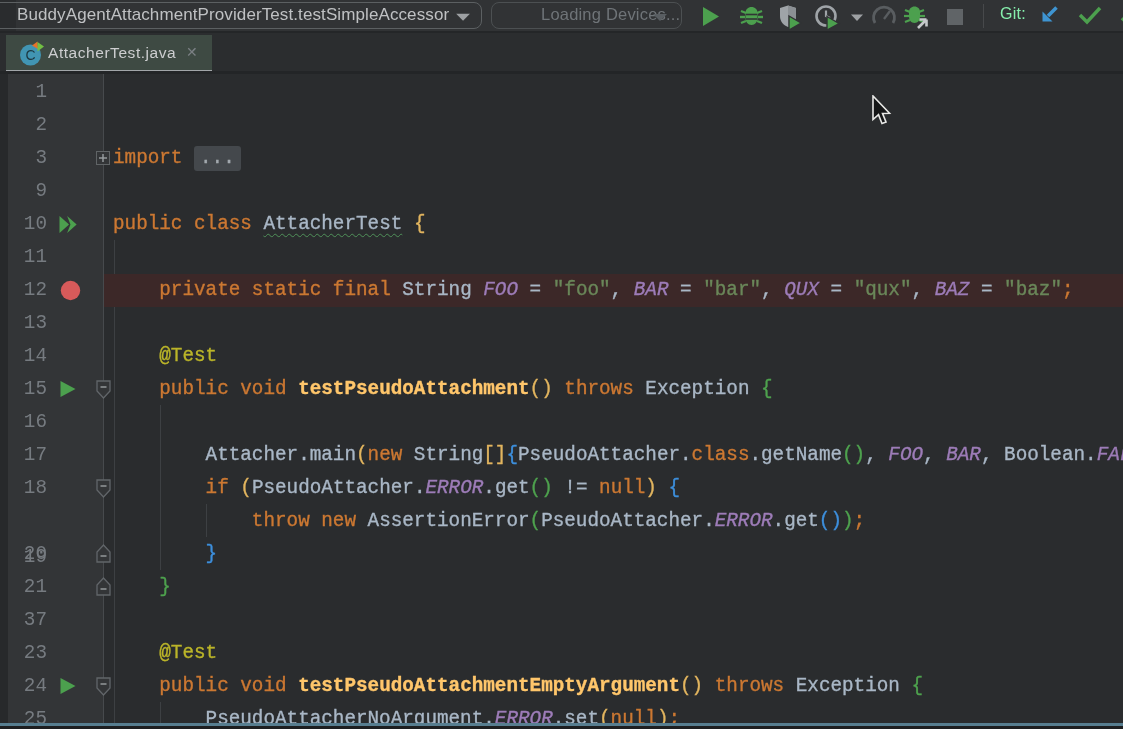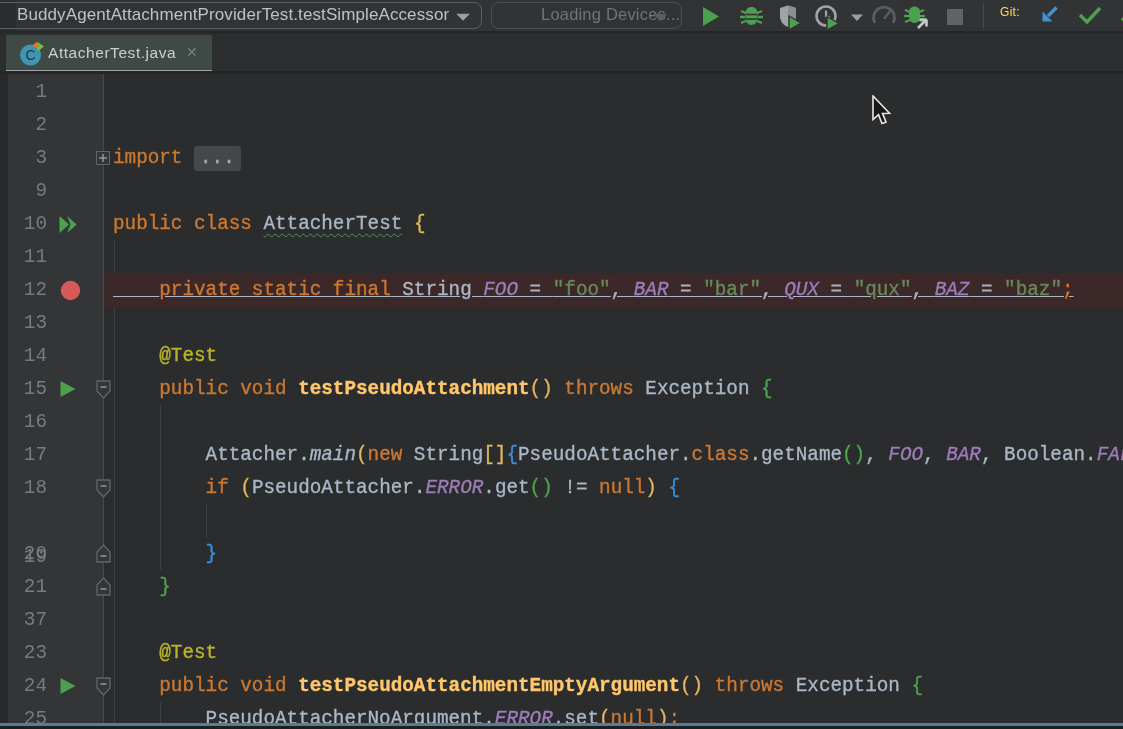--- a/index.html
+++ b/index.html
@@ -32,21 +32,21 @@
   .row { position:absolute; left:113px; white-space:pre; -webkit-text-stroke:0.35px currentColor;
          font-family:"Liberation Mono", monospace; font-size:19.3px; line-height:33px; color:#a9b7c6; }
   .k  { color:#cc7832; }
   .s  { color:#6a8759; }
   .c  { color:#9d7cb8; font-style:italic; }
   .m  { color:#ffc66b; font-weight:bold; }
   .a  { color:#bbb529; }
   .g1 { color:#e2b55f; }
   .g2 { color:#4ea24e; }
   .g3 { color:#3d8fdc; }
-  .it { font-style:italic; }
+  .it { }
   .und { text-decoration:underline wavy #4f9159 1px; text-underline-offset:4px; text-decoration-skip-ink:none; }
   .fold { background:#44484c; color:#a2a8ae; border-radius:3px; padding:1px 6px 2px 6px; }
   
   #bottom1 { left:0; top:723px; width:1123px; height:3px; background:#577e90; }
   #bottom2 { left:0; top:726px; width:1123px; height:3px; background:#1d1f21; }
 </style>
 </head>
 <body>
 
 <div id="toolbar" class="abs">
@@ -109,21 +109,21 @@
         <line x1="20" y1="18" x2="15" y2="16"></line>
     </g>
     <path d="M10.5 2.5 C13.7 2.5 16 4.8 16 8 L16 12.5 C16 16.2 13.7 19 10.5 19 C7.3 19 5 16.2 5 12.5 L5 8 C5 4.8 7.3 2.5 10.5 2.5 Z" fill="#4ca04e"></path>
     <path d="M14 24 L22 16 M22.5 15.5 L15.5 15.5 M22.5 15.5 L22.5 22.5" stroke="#c6c9cb" stroke-width="2.6" fill="none"></path>
   </svg>
 
   <svg class="abs" style="left:930px; top:8px;" width="18" height="18">
       <rect x="1" y="1" width="16" height="16" fill="#606467"></rect>
     </svg>
   <div class="sep" style="left:967px;"></div>
-  <div class="combotext" style="left:984px; top:5px; color:#fde047; font-size:12px; letter-spacing:0.3px;">Git:</div>
+  <div class="combotext" style="left:984px; top:5px; color:#86efac; font-size:16px; letter-spacing:0.3px;">Git:</div>
 
   <svg class="abs" style="left:1024px; top:4px;" width="20" height="20" viewBox="0 0 20 20">
     <path d="M16.5 3.5 L8 12" stroke="#3e94d1" stroke-width="3.6" fill="none"></path>
     <path d="M2.5 7.5 L2.5 17.5 L12.5 17.5 Z" fill="#3e94d1"></path>
   </svg>
 
   <svg class="abs" style="left:1061px; top:5px;" width="26" height="20" viewBox="0 0 26 20">
     <path d="M3 10 L10 17 L23 3" stroke="#4ca04e" stroke-width="3.4" fill="none"></path>
   </svg>
 
@@ -176,25 +176,26 @@
   <div class="ln" style="top:430.5px;margin-top:36px;">19</div>
   <div class="ln" style="top:463.5px;">20</div>
   <div class="ln" style="top:496.5px;">21</div>
   <div class="ln" style="top:529.5px;">37</div>
   <div class="ln" style="top:562.5px;">23</div>
   <div class="ln" style="top:595.5px;">24</div>
   <div class="ln" style="top:628.5px;">25</div>
 
   <div class="row" style="top:67.5px;"><span class="k">import</span> <span class="fold">...</span></div>
   <div class="row" style="top:133.5px;"><span class="k">public class</span> <span class="und">AttacherTest</span> <span class="g1">{</span></div>
-  <div class="row" style="top:199.5px;text-decoration:underline;">    <span class="k">private static final</span> String <span class="c">FOO</span> = <span class="s">"foo"</span>, <span class="c">BAR</span> = <span class="s">"bar"</span>, <span class="c">QUX</span> = <span class="s">"qux"</span>, <span class="c">BAZ</span> = <span class="s">"baz"</span><span class="k">;</span></div>
+  <div class="row" style="top:199.5px;">    <span class="k">private static final</span> String <span class="c">FOO</span> = <span class="s">"foo"</span>, <span class="c">BAR</span> = <span class="s">"bar"</span>, <span class="c">QUX</span> = <span class="s">"qux"</span>, <span class="c">BAZ</span> = <span class="s">"baz"</span><span class="k">;</span></div>
   <div class="row" style="top:265.5px;">    <span class="a">@Test</span></div>
   <div class="row" style="top:298.5px;">    <span class="k">public void</span> <span class="m">testPseudoAttachment</span><span class="g1">()</span> <span class="k">throws</span> Exception <span class="g2">{</span></div>
   <div class="row" style="top:364.5px;">        Attacher.<span class="it">main</span><span class="g1">(</span><span class="k">new</span> String<span class="g1">[]</span><span class="g3">{</span>PseudoAttacher.<span class="k">class</span>.getName<span class="g2">()</span>, <span class="c">FOO</span>, <span class="c">BAR</span>, Boolean.<span class="c">FALSE</span>.toString</div>
   <div class="row" style="top:397.5px;">        <span class="k">if</span> <span class="g1">(</span>PseudoAttacher.<span class="c">ERROR</span>.get<span class="g2">()</span> != <span class="k">null</span><span class="g1">)</span> <span class="g3">{</span></div>
+  <div class="row" style="top:430.5px;">            <span class="k">throw new</span> AssertionError<span class="g2">(</span>PseudoAttacher.<span class="c">ERROR</span>.get<span class="g3">()</span><span class="g2">)</span><span class="k">;</span></div>
   <div class="row" style="top:463.5px;">        <span class="g3">}</span></div>
   <div class="row" style="top:496.5px;">    <span class="g2">}</span></div>
   <div class="row" style="top:562.5px;">    <span class="a">@Test</span></div>
   <div class="row" style="top:595.5px;">    <span class="k">public void</span> <span class="m">testPseudoAttachmentEmptyArgument</span><span class="g1">()</span> <span class="k">throws</span> Exception <span class="g2">{</span></div>
   <div class="row" style="top:628.5px;">        PseudoAttacherNoArgument.<span class="c">ERROR</span>.set<span class="g1">(</span><span class="k">null</span><span class="g1">)</span><span class="k">;</span></div>
 
   <svg class="abs" style="left:96px; top:77px;" width="14" height="14" viewBox="0 0 14 14">
     <rect x="0.5" y="0.5" width="13" height="13" fill="#333537" stroke="#606466" stroke-width="1"></rect>
     <line x1="3" y1="7" x2="11" y2="7" stroke="#9ba0a3" stroke-width="1.4"></line>
     <line x1="7" y1="3" x2="7" y2="11" stroke="#9ba0a3" stroke-width="1.4"></line>

